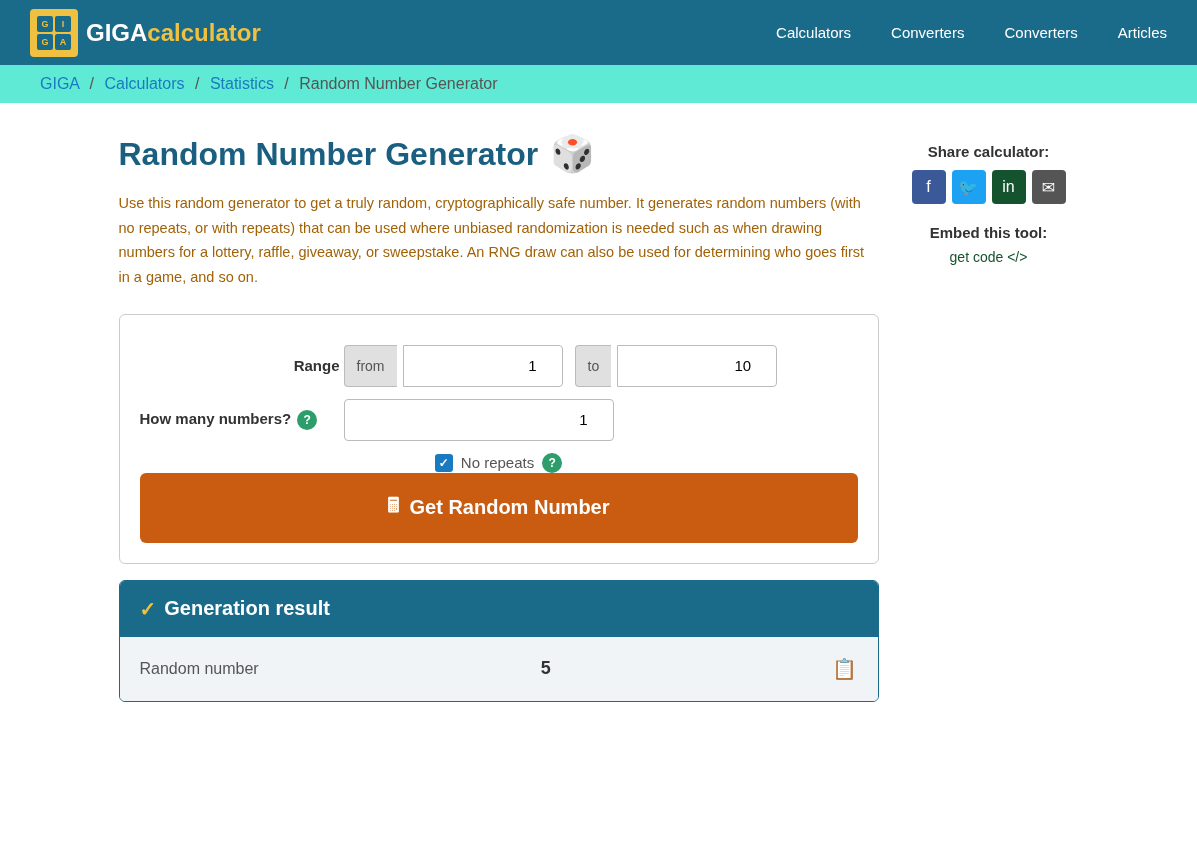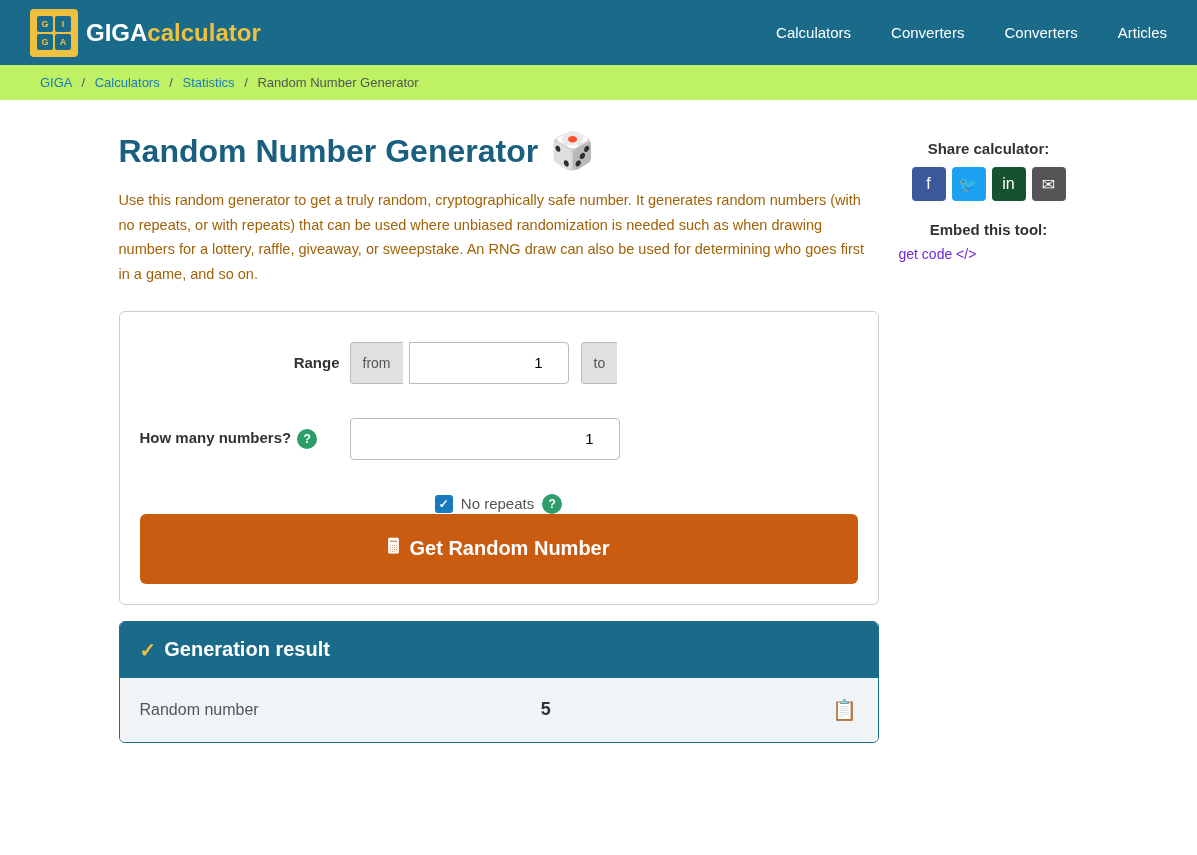--- a/index.html
+++ b/index.html
@@ -64,23 +64,23 @@
       margin-left: auto;
     }
     .nav a {
       color: #fff;
       text-decoration: none;
       font-size: 15px;
     }
 
     
     .breadcrumb-bar {
-      background: #bef264;
+      background: #5eead4;
       padding: 10px 40px;
-      font-size: 13px;
+      font-size: 16px;
     }
     .breadcrumb-bar a {
       color: #1a7abf;
       text-decoration: none;
     }
     .breadcrumb-sep { margin: 0 6px; color: #555; }
     .breadcrumb-current { color: #555; }
 
     
     .main {
@@ -117,22 +117,22 @@
       border: 1px solid #ccc;
       border-radius: 6px;
       padding: 30px 20px 20px;
       background: #fff;
       margin-bottom: 16px;
     }
 
     .form-row {
       display: flex;
       align-items: center;
-      margin-bottom: 34px;
-      gap: 10px;
+      margin-bottom: 12px;
+      gap: 4px;
     }
     .form-label {
       width: 200px;
       text-align: right;
       font-weight: bold;
       font-size: 15px;
       flex-shrink: 0;
     }
     .range-inputs {
       display: flex;
@@ -318,26 +318,26 @@
     .share-li { background: #14532d; }
     .share-em { background: #555; }
 
     .embed-label {
       font-size: 15px;
       font-weight: bold;
       margin-bottom: 8px;
       text-align: center;
     }
     .embed-link {
-      color: #6d28d9;
+      color: #14532d;
       text-decoration: none;
       font-size: 14px;
       display: flex;
       align-items: center;
-      justify-content: flex-start;
+      justify-content: center;
       gap: 4px;
     }
   </style>
 </head>
 <body>
 
 <header class="header">
   <a class="logo-area" href="#">
     <div class="logo-box">
       <div class="logo-box-inner">
@@ -377,20 +377,21 @@
     <p class="description">Use this random generator to get a truly random, cryptographically safe number. It generates random numbers (with no repeats, or with repeats) that can be used where unbiased randomization is needed such as when drawing numbers for a lottery, raffle, giveaway, or sweepstake. An RNG draw can also be used for determining who goes first in a game, and so on.</p>
 
     <div class="calc-box">
 
       <div class="form-row">
         <div class="form-label">Range</div>
         <div class="range-inputs">
           <span class="range-prefix">from</span>
           <input class="range-input" type="number" value="1" style="">
           <span class="range-prefix" style="border-radius:4px 0 0 4px; margin-left:6px;">to</span>
+          <input class="range-input" type="number" value="10" style="">
         </div>
       </div>
 
       <div class="form-row">
         <div class="form-label">
           <span class="how-many-label">
             <span>How many numbers?</span>
             <span class="help-icon">?</span>
           </span>
         </div>

